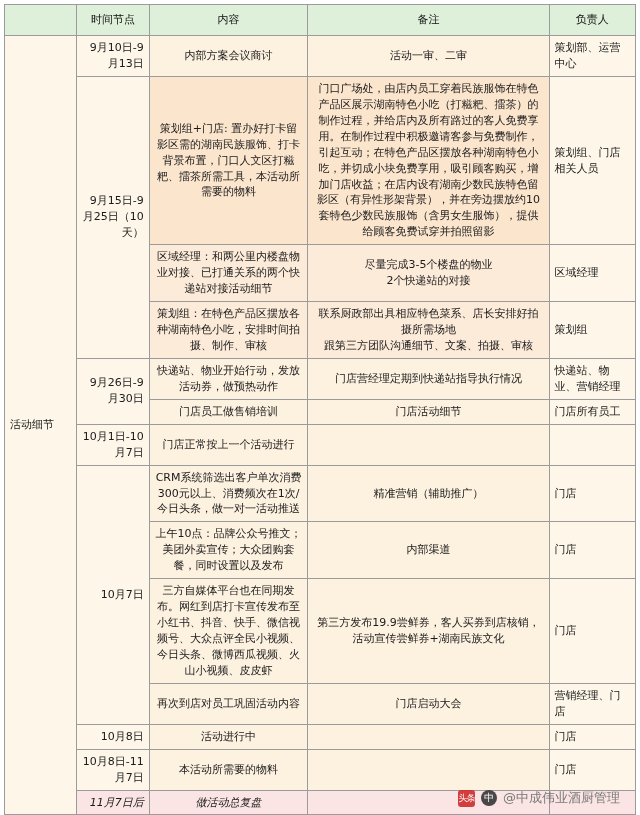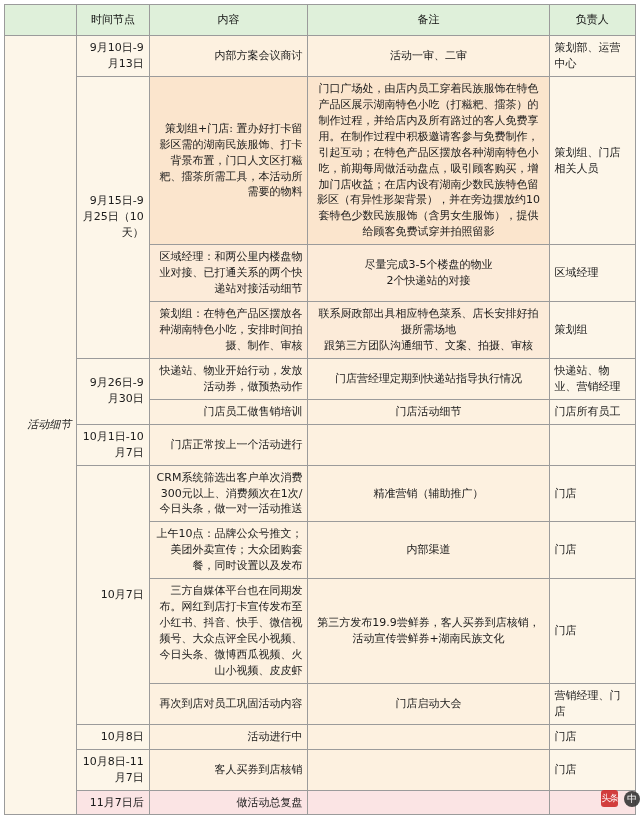--- a/index.html
+++ b/index.html
@@ -39,32 +39,31 @@
     color: #111;
   }
   .col-a { width: 72px; }
   .col-b { width: 72px; }
   .col-c { width: 158px; }
   .col-d { width: 240px; }
   .col-e { width: 86px; }
 
   .cell-label {
     background: #fdf6e9;
-    text-align: right;
-    vertical-align: middle;
-    font-style: italic;
+    text-align: left;
+    vertical-align: middle;
   }
   .cell-date {
     background: #fdf6e9;
     text-align: right;
     vertical-align: middle;
   }
   .cell-content {
     background: #fdf1e0;
-    text-align: right;
+    text-align: center;
     vertical-align: middle;
   }
   .cell-note {
     background: #fdf1e0;
     text-align: center;
     vertical-align: middle;
   }
   .cell-owner {
     background: #fdf6e9;
     text-align: left;
@@ -73,25 +72,26 @@
   .tint-strong .cell-content,
   .tint-strong .cell-note {
     background: #fbe5cd;
   }
   .tint-mid .cell-content,
   .tint-mid .cell-note {
     background: #fcebd9;
   }
   .cell-pink {
     background: #fbe4e4 !important;
+    font-style: italic;
   }
 
   .watermark {
     position: absolute;
-    right: 0;
+    right: 20px;
     bottom: 8px;
     display: flex;
     align-items: center;
     gap: 6px;
     color: #6f6f6f;
     font-size: 13px;
     opacity: 0.92;
   }
   .wm-badge {
     width: 17px;
@@ -138,21 +138,21 @@
       <td class="cell-label" rowspan="16">活动细节</td>
       <td class="cell-date">9月10日-9月13日</td>
       <td class="cell-content">内部方案会议商讨</td>
       <td class="cell-note">活动一审、二审</td>
       <td class="cell-owner">策划部、运营中心</td>
     </tr>
 
     <tr class="tint-strong">
       <td class="cell-date" rowspan="3">9月15日-9月25日（10天）</td>
       <td class="cell-content">策划组+门店: 置办好打卡留影区需的湖南民族服饰、打卡背景布置，门口人文区打糍粑、擂茶所需工具，本活动所需要的物料</td>
-      <td class="cell-note">门口广场处，由店内员工穿着民族服饰在特色产品区展示湖南特色小吃（打糍粑、擂茶）的制作过程，并给店内及所有路过的客人免费享用。在制作过程中积极邀请客参与免费制作，引起互动；在特色产品区摆放各种湖南特色小吃，前期每周做活动盘点，吸引顾客购买，增加门店收益；在店内设有湖南少数民族特色留影区（有异性形架背景），并在旁边摆放约10套特色少数民族服饰（含男女生服饰），提供给顾客免费试穿并拍照留影</td>
+      <td class="cell-note">门口广场处，由店内员工穿着民族服饰在特色产品区展示湖南特色小吃（打糍粑、擂茶）的制作过程，并给店内及所有路过的客人免费享用。在制作过程中积极邀请客参与免费制作，引起互动；在特色产品区摆放各种湖南特色小吃，并切成小块免费享用，吸引顾客购买，增加门店收益；在店内设有湖南少数民族特色留影区（有异性形架背景），并在旁边摆放约10套特色少数民族服饰（含男女生服饰），提供给顾客免费试穿并拍照留影</td>
       <td class="cell-owner">策划组、门店相关人员</td>
     </tr>
 
     <tr class="tint-mid">
       <td class="cell-content">区域经理：和两公里内楼盘物业对接、已打通关系的两个快递站对接活动细节</td>
       <td class="cell-note" style="white-space:pre-line">尽量完成3-5个楼盘的物业
 2个快递站的对接</td>
       <td class="cell-owner">区域经理</td>
     </tr>
 
@@ -210,30 +210,31 @@
 
     <tr>
       <td class="cell-date">10月8日</td>
       <td class="cell-content">活动进行中</td>
       <td class="cell-note"></td>
       <td class="cell-owner">门店</td>
     </tr>
 
     <tr>
       <td class="cell-date">10月8日-11月7日</td>
-      <td class="cell-content">客人买券到店核销</td>
+      <td class="cell-content">本活动所需要的物料</td>
       <td class="cell-note"></td>
       <td class="cell-owner">门店</td>
     </tr>
 
     <tr>
       <td class="cell-date cell-pink">11月7日后</td>
       <td class="cell-content cell-pink">做活动总复盘</td>
       <td class="cell-note cell-pink"></td>
       <td class="cell-owner cell-pink"></td>
     </tr>
   </tbody>
 </table>
 
 <div class="watermark">
   <span class="wm-badge">头条</span>
   <span class="wm-dot">中</span>
+  <span>@中成伟业酒厨管理</span>
 </div>
 
 </body></html>

